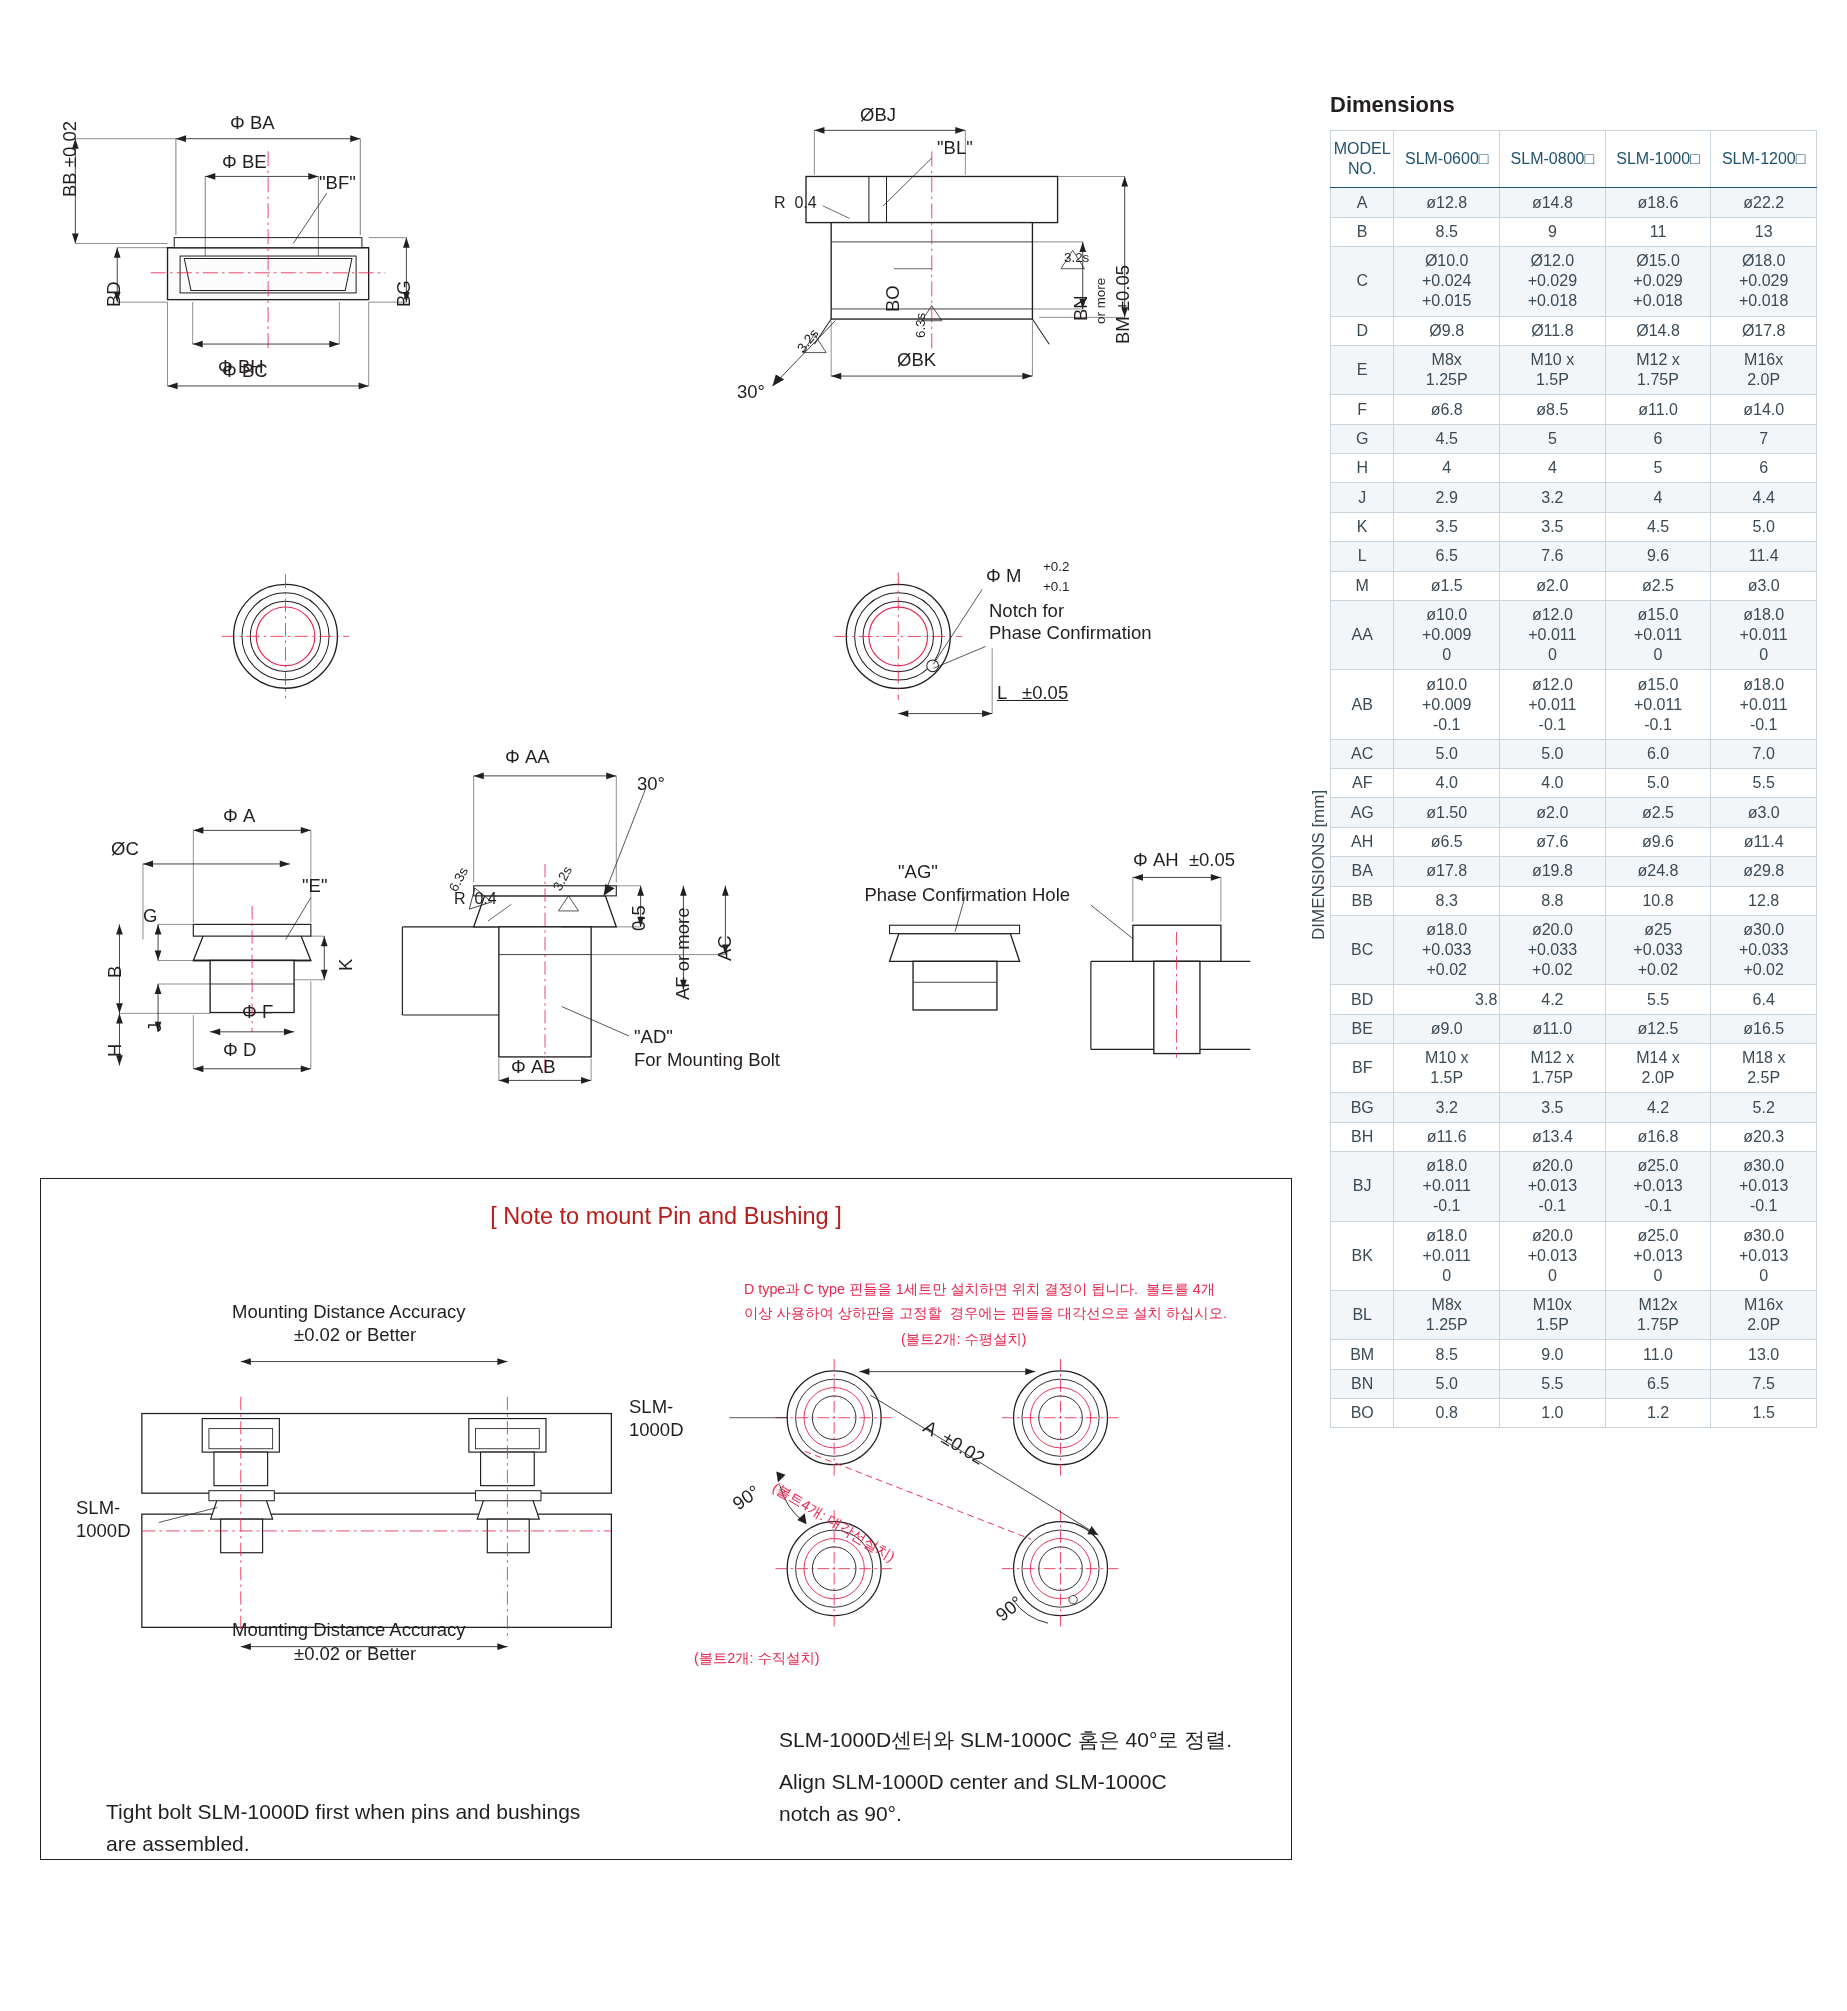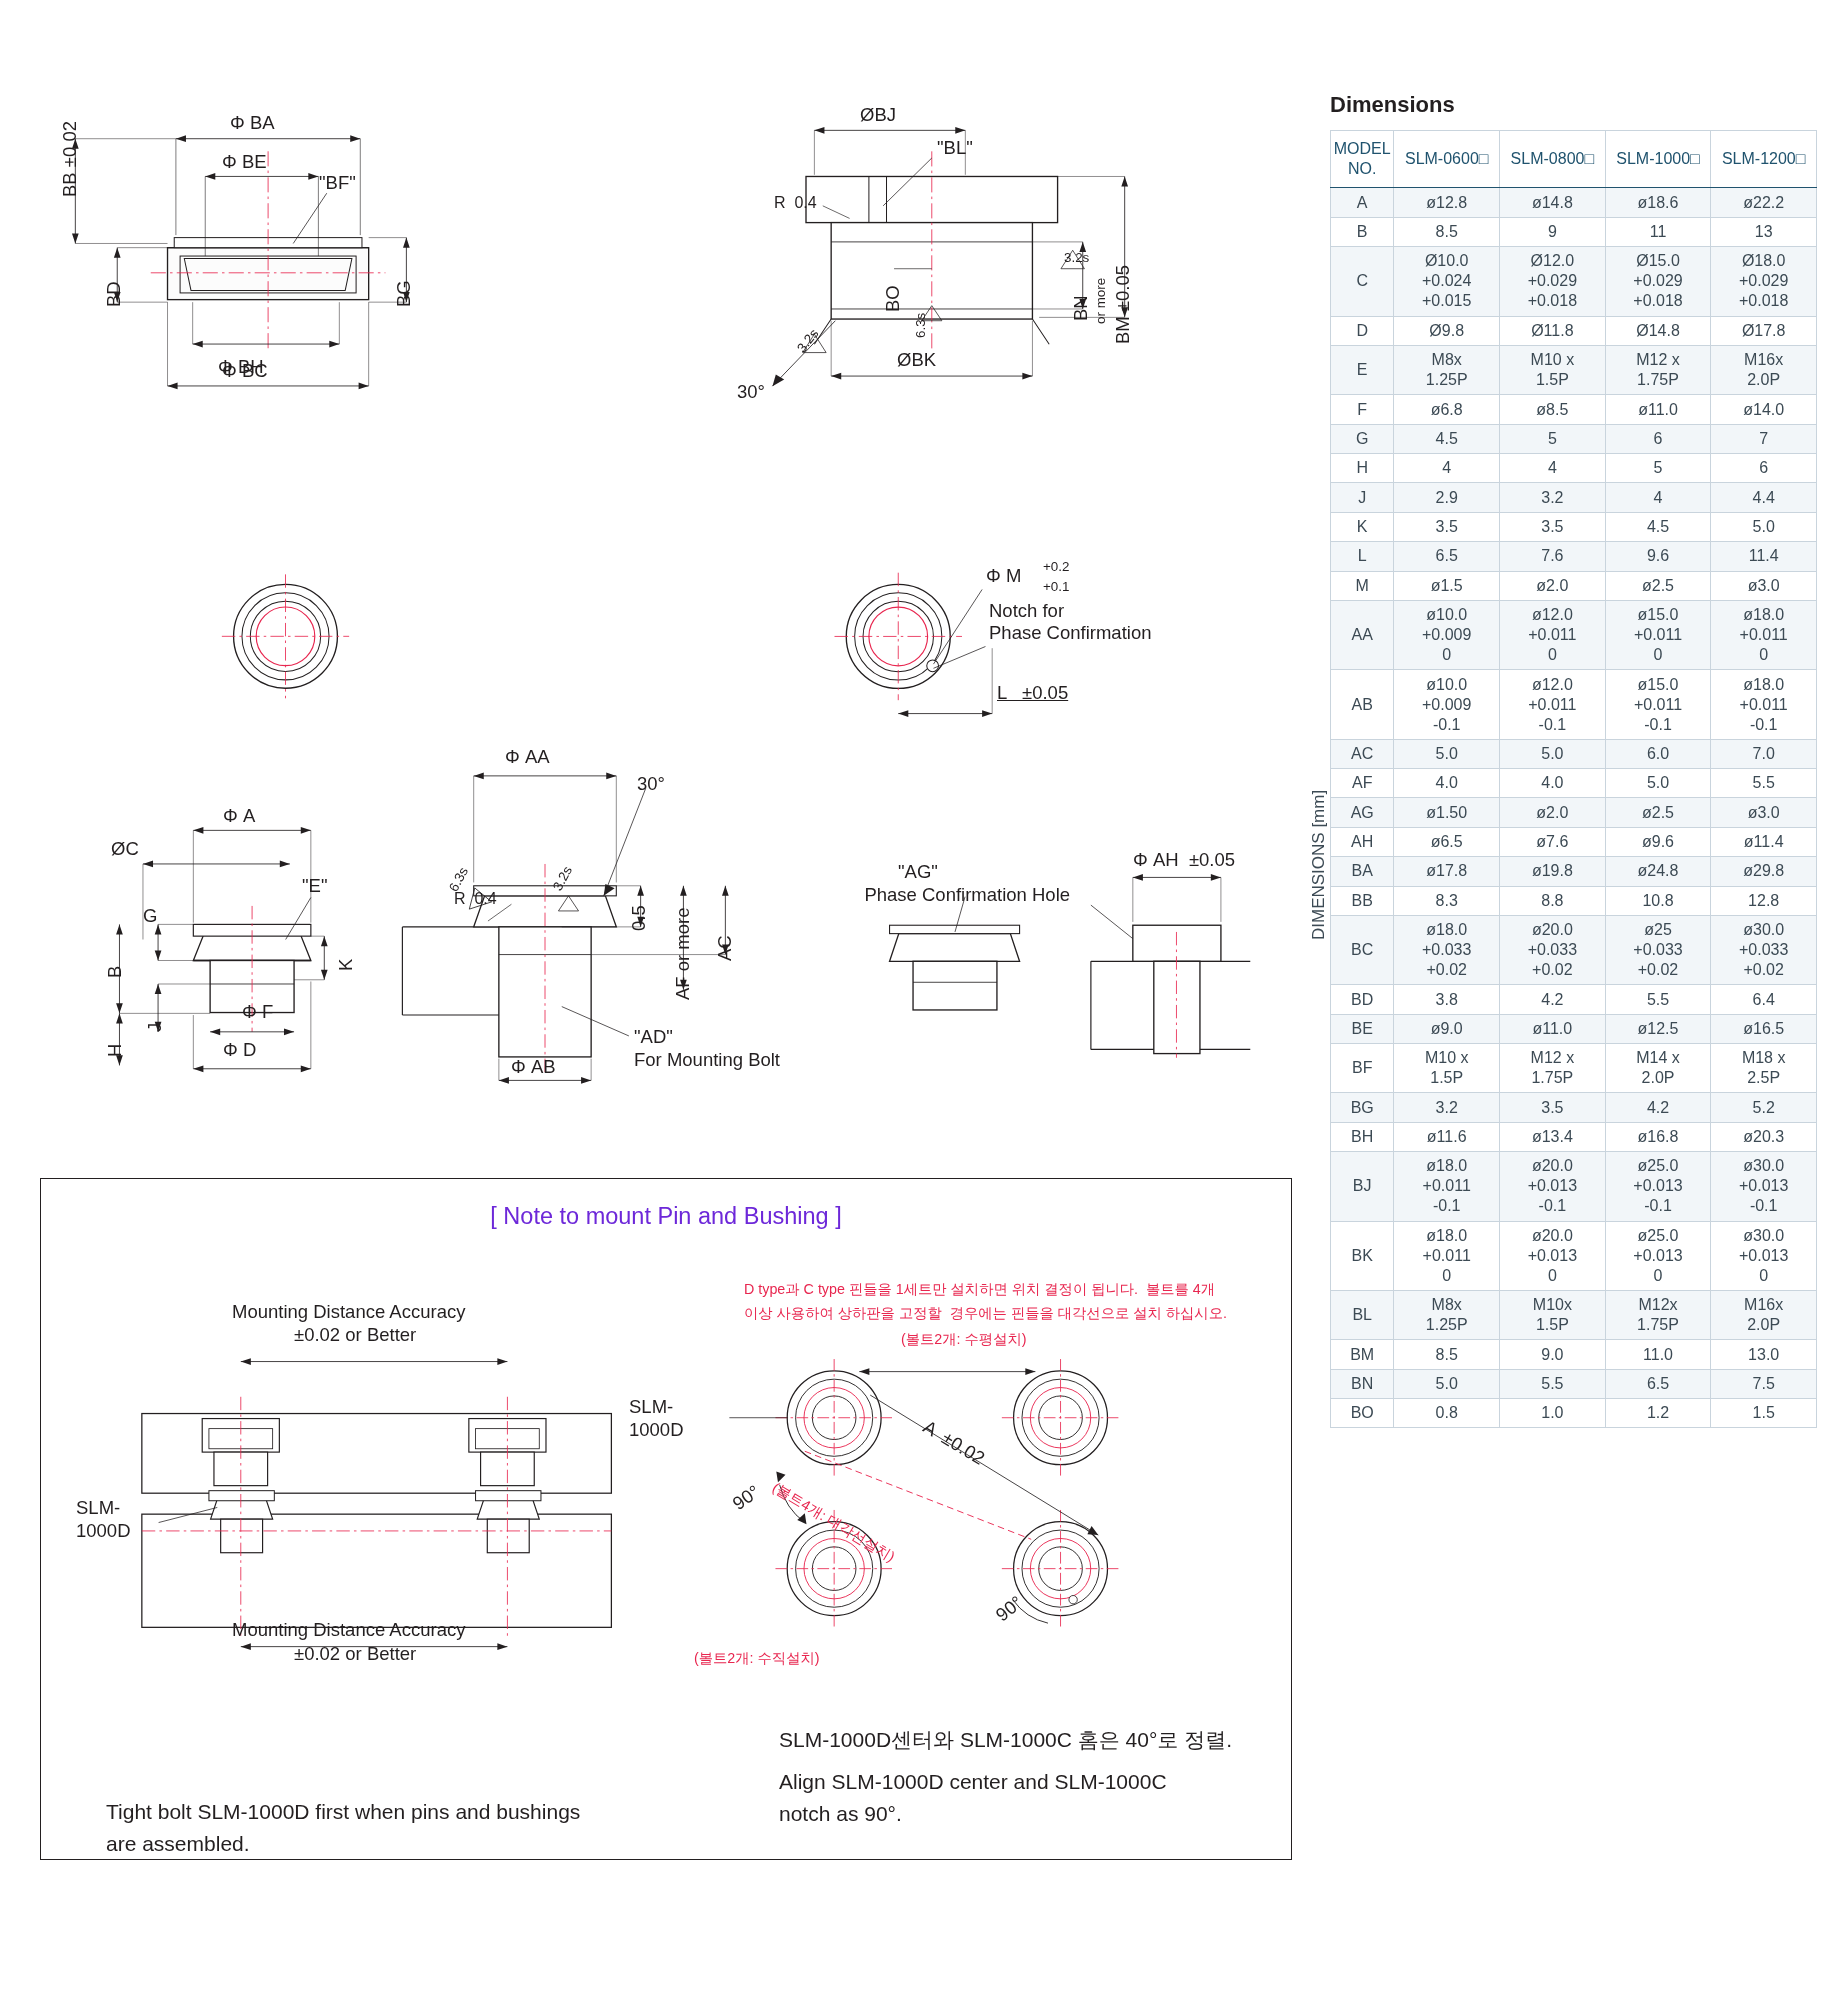--- a/index.html
+++ b/index.html
@@ -20,21 +20,21 @@
   table.dims th,table.dims td{border:0.8px solid #c9d4dd;text-align:center;padding:4.2px 1.7px;color:#3c4a54;line-height:1.25;}
   table.dims thead th{background:#ffffff;color:#20536e;font-size:16px;font-weight:normal;padding:8.4px 1.7px;border-bottom:1.7px solid #20536e;}
   table.dims thead th.model{font-size:16px;}
   table.dims tbody tr:nth-child(odd){background:#f2f6f9;}
   table.dims tbody tr:nth-child(even){background:#ffffff;}
   table.dims td.key{width:59px;color:#3c4a54;}
   .dims-side{position:absolute;left:1309px;top:940px;font-size:17px;color:#3c4a54;transform:rotate(-90deg);transform-origin:0 0;white-space:nowrap;}
 
   
   .notebox{position:absolute;left:40px;top:1178px;width:1250px;height:680px;border:1.3px solid #231f20;background:#fff;}
-  .note-title{position:absolute;top:23.5px;width:100%;text-align:center;font-size:23.5px;color:#6d28d9;}
+  .note-title{position:absolute;top:23.5px;width:100%;text-align:center;font-size:23.5px;color:#b91c1c;}
   .note-red{position:absolute;font-size:14.3px;color:#e8264f;line-height:1.6;white-space:pre;}
   .note-txt{position:absolute;font-size:21px;color:#231f20;line-height:1.5;white-space:pre;}
 
   svg{position:absolute;left:0;top:0;overflow:visible;}
 </style>
 </head>
 <body>
 
 <div class="page">
 
@@ -656,21 +656,21 @@
 +0.02</td>
             <td style="white-space: pre-line;">ø25
 +0.033
 +0.02</td>
             <td style="white-space: pre-line;">ø30.0
 +0.033
 +0.02</td>
           </tr>
           <tr>
             <td class="key">BD</td>
-            <td style="white-space: pre-line;">3.8</td>
+            <td style="white-space: pre-line; text-align: right;">3.8</td>
             <td style="white-space: pre-line;">4.2</td>
             <td style="white-space: pre-line;">5.5</td>
             <td style="white-space: pre-line;">6.4</td>
           </tr>
           <tr>
             <td class="key">BE</td>
             <td style="white-space: pre-line;">ø9.0</td>
             <td style="white-space: pre-line;">ø11.0</td>
             <td style="white-space: pre-line;">ø12.5</td>
             <td style="white-space: pre-line;">ø16.5</td>

